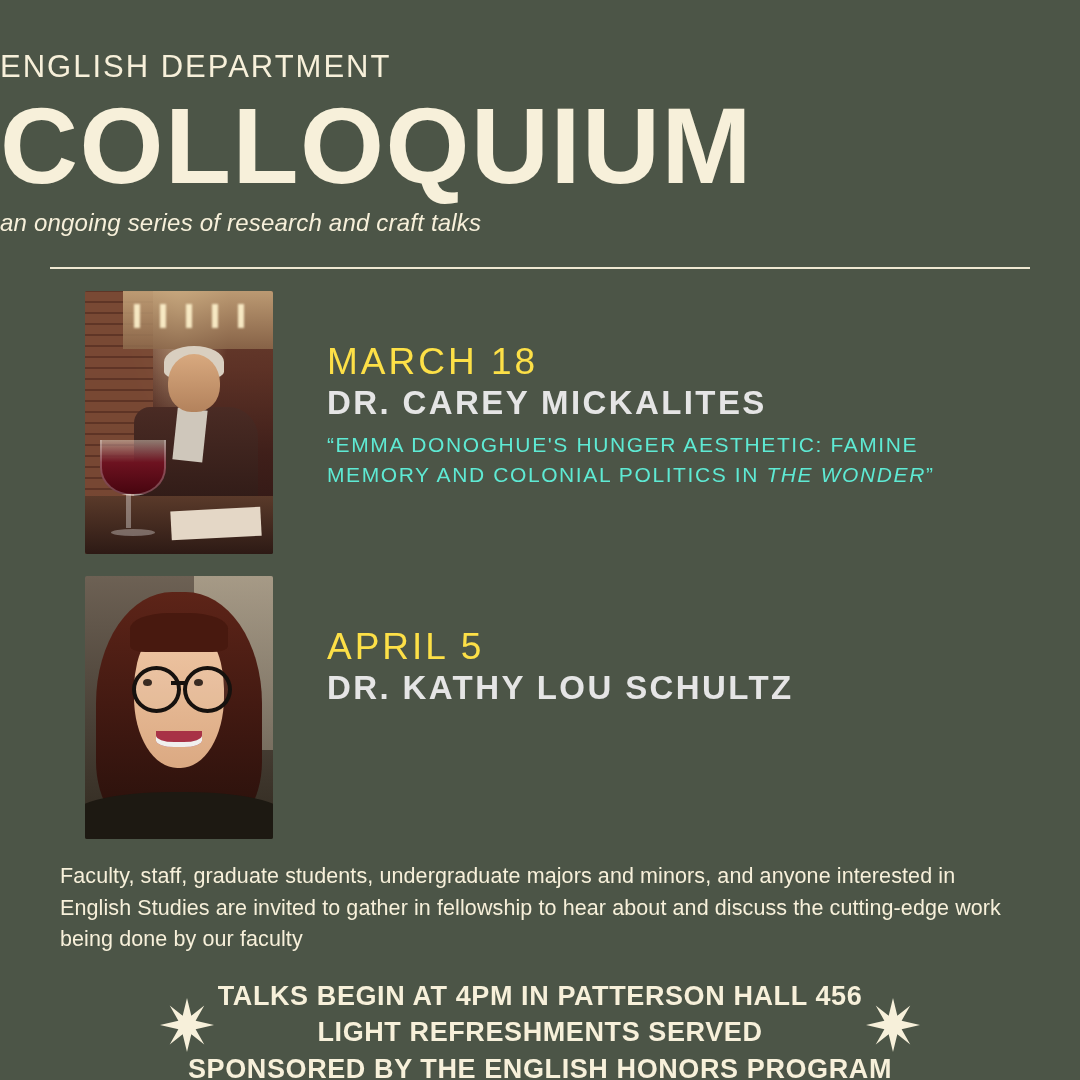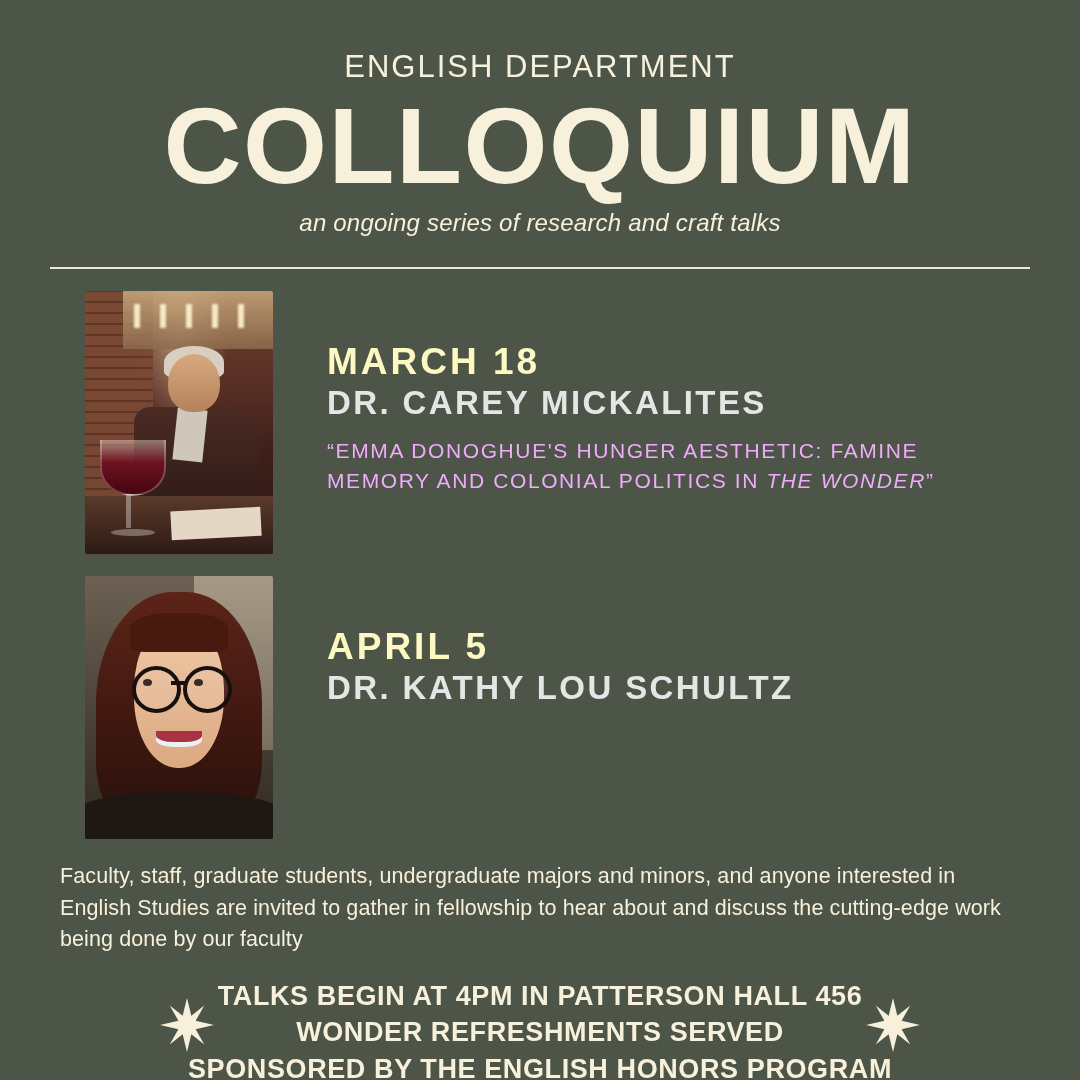--- a/index.html
+++ b/index.html
@@ -17,21 +17,20 @@
     position: relative;
     width: 1080px;
     height: 1080px;
     background: #4c5547;
     box-sizing: border-box;
   }
 
   
   .header {
     padding-top: 50px;
-    text-align: center;
   }
   .dept {
     font-size: 31px;
     letter-spacing: 2.0px;
     color: #f7f0da;
     font-weight: 400;
     line-height: 1.1;
   }
   .colloquium {
     font-size: 108px;
@@ -76,39 +75,39 @@
     position: relative;
   }
   .talk-text {
     margin-left: 54px;
     padding-top: 52px;
     flex: 1 1 auto;
     max-width: 640px;
   }
   .talk-date {
     font-size: 37px;
-    font-weight: 700;
+    font-weight: 400;
     letter-spacing: 3px;
-    color: #fef9c3;
+    color: #fde047;
     line-height: 1.05;
   }
   .talk-speaker {
     font-size: 33px;
     font-weight: 700;
     letter-spacing: 2.4px;
     color: #e5e5e5;
     line-height: 1.15;
     margin-top: 2px;
   }
   .talk-title {
     font-size: 21px;
     letter-spacing: 1.6px;
-    color: #f0abfc;
+    color: #5eead4;
     line-height: 1.45;
-    margin-top: 14px;
+    margin-top: 8px;
     max-width: 610px;
   }
   .talk-title i { font-style: italic; }
 
   
   .photo-a {
     background:
       radial-gradient(ellipse at 50% 8%, rgba(255,236,190,0.55) 0%, rgba(255,236,190,0.0) 38%),
       linear-gradient(180deg, #6d4130 0%, #5d3226 30%, #3f1f1a 62%, #2a1513 100%);
   }
@@ -317,18 +316,18 @@
 
   <div class="footer-wrap">
     <svg class="star star-left" viewBox="0 0 100 100">
       <path fill="currentColor" d="M50 0 L58 33 L82 14 L66 42 L100 50 L66 58 L82 86 L58 67 L50 100 L42 67 L18 86 L34 58 L0 50 L34 42 L18 14 L42 33 Z"></path>
     </svg>
     <svg class="star star-right" viewBox="0 0 100 100">
       <path fill="currentColor" d="M50 0 L58 33 L82 14 L66 42 L100 50 L66 58 L82 86 L58 67 L50 100 L42 67 L18 86 L34 58 L0 50 L34 42 L18 14 L42 33 Z"></path>
     </svg>
     <div class="footer-lines">
       <div>TALKS BEGIN AT 4PM IN PATTERSON HALL 456</div>
-      <div>WONDER REFRESHMENTS SERVED</div>
+      <div>LIGHT REFRESHMENTS SERVED</div>
       <div>SPONSORED BY THE ENGLISH HONORS PROGRAM</div>
     </div>
   </div>
 
 </div>
 
 </body></html>

